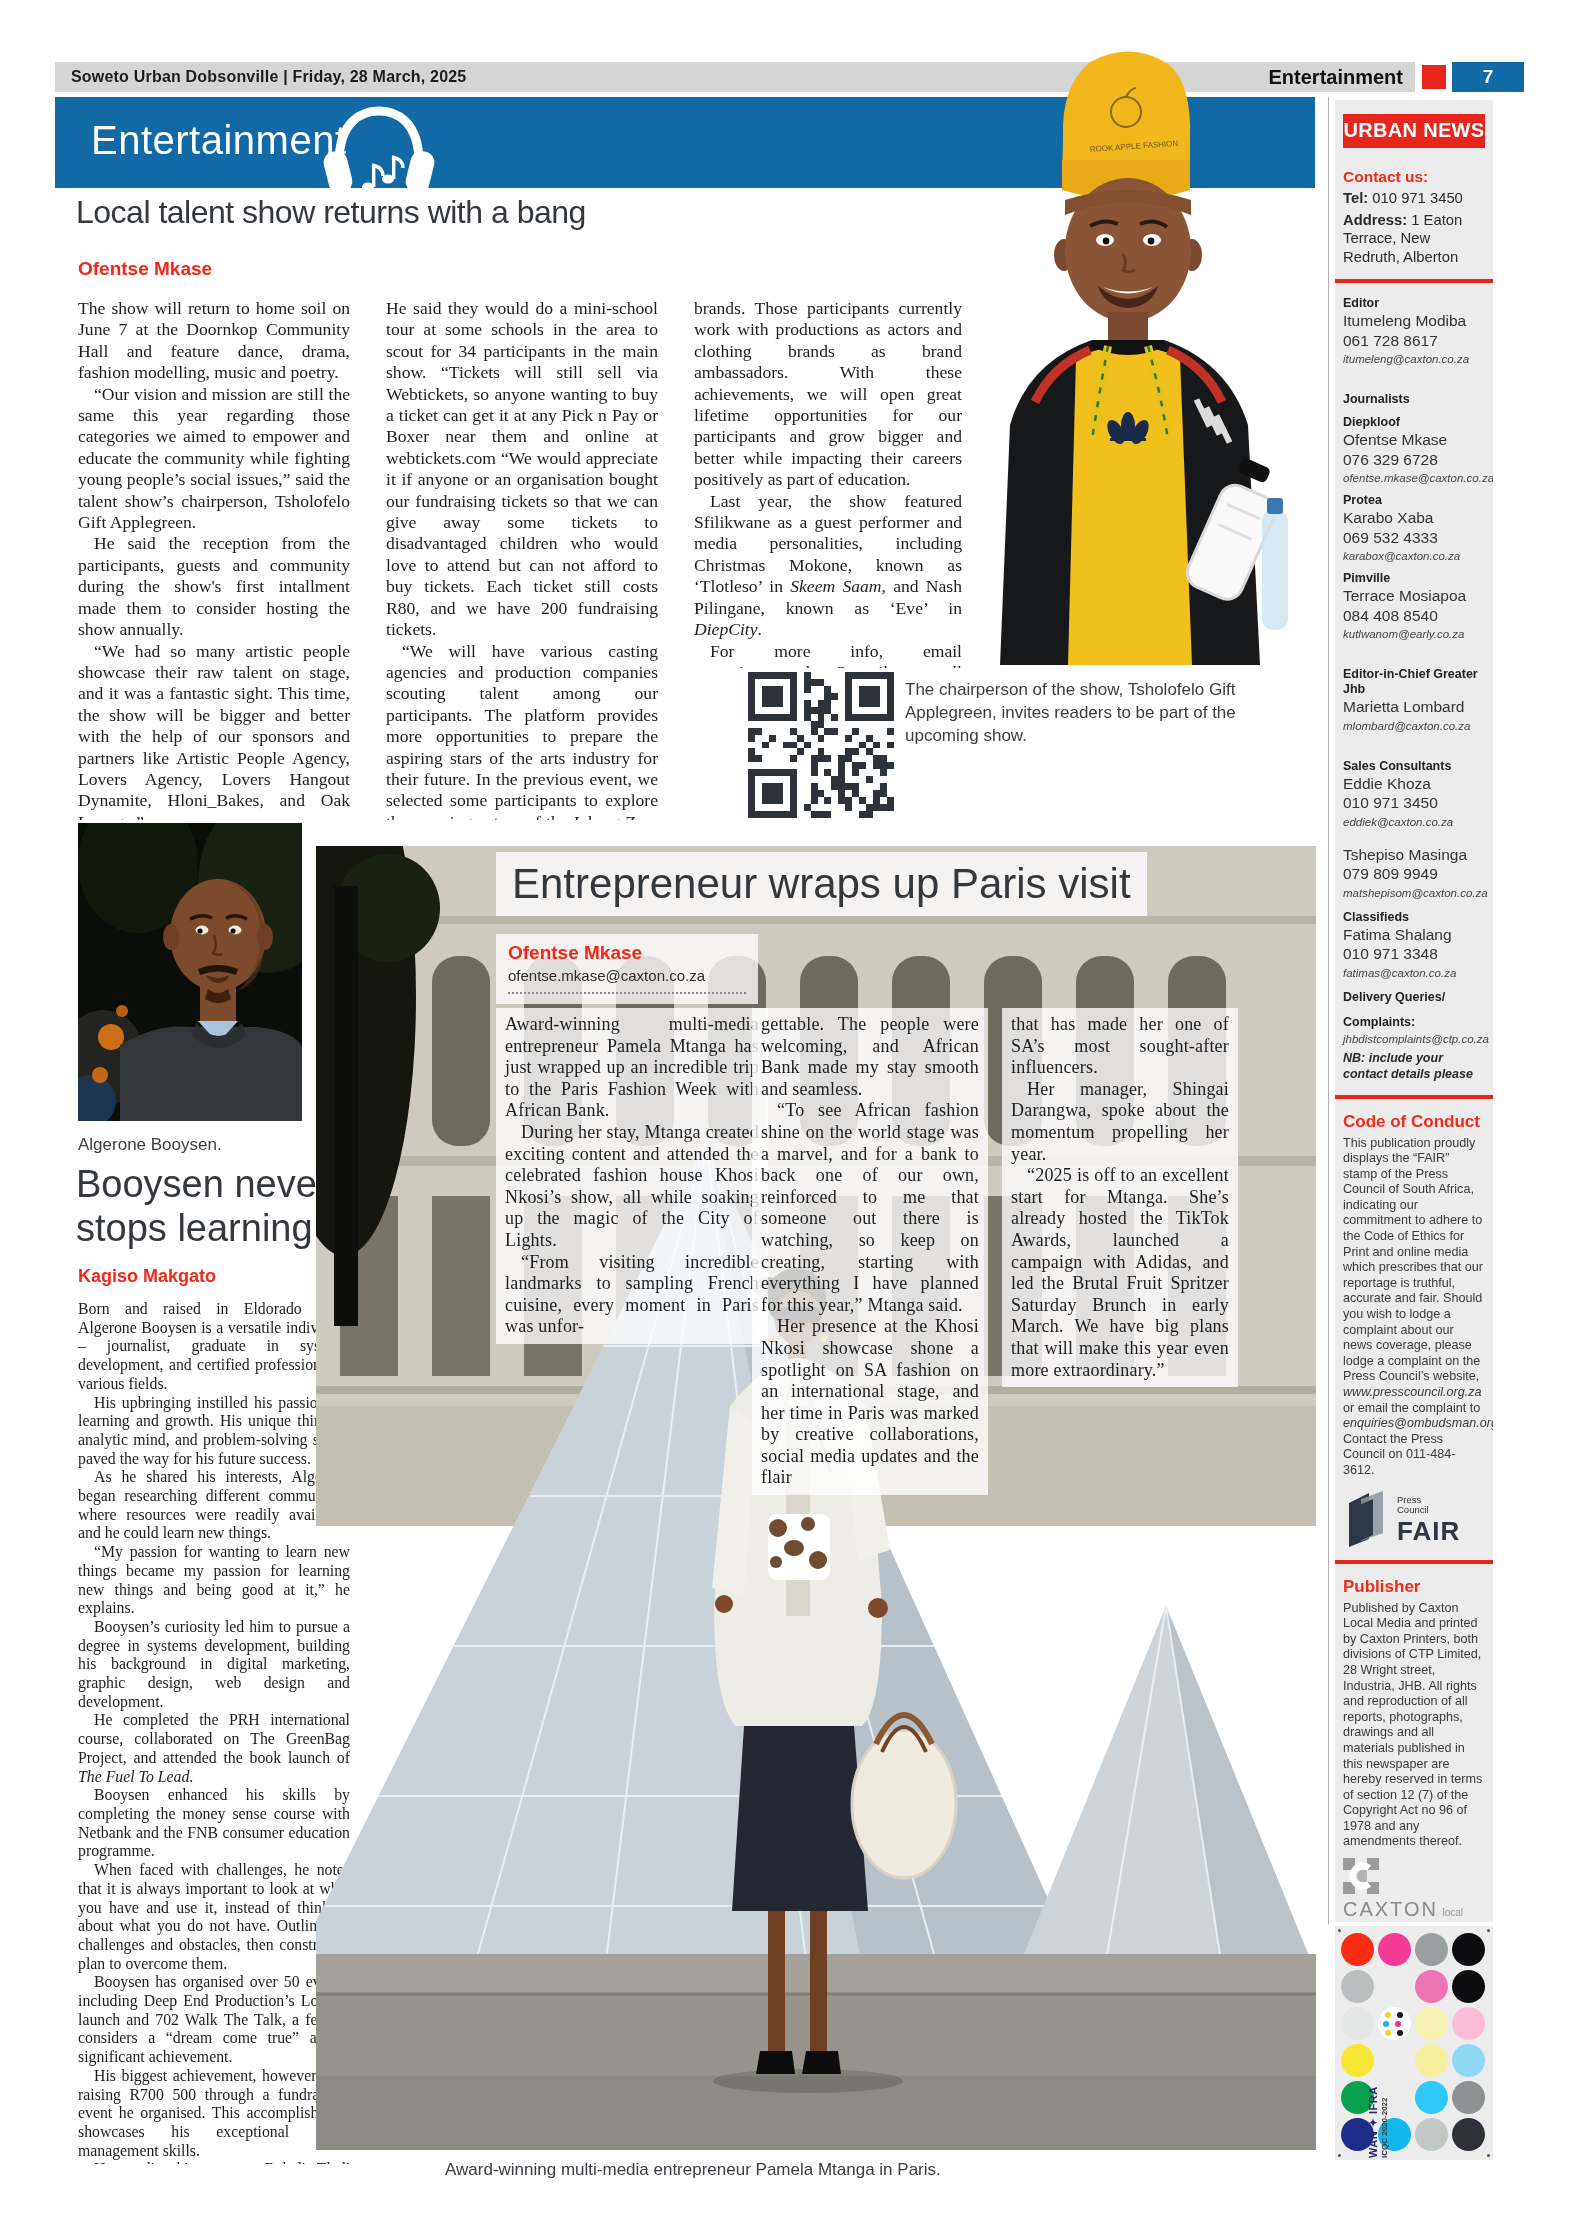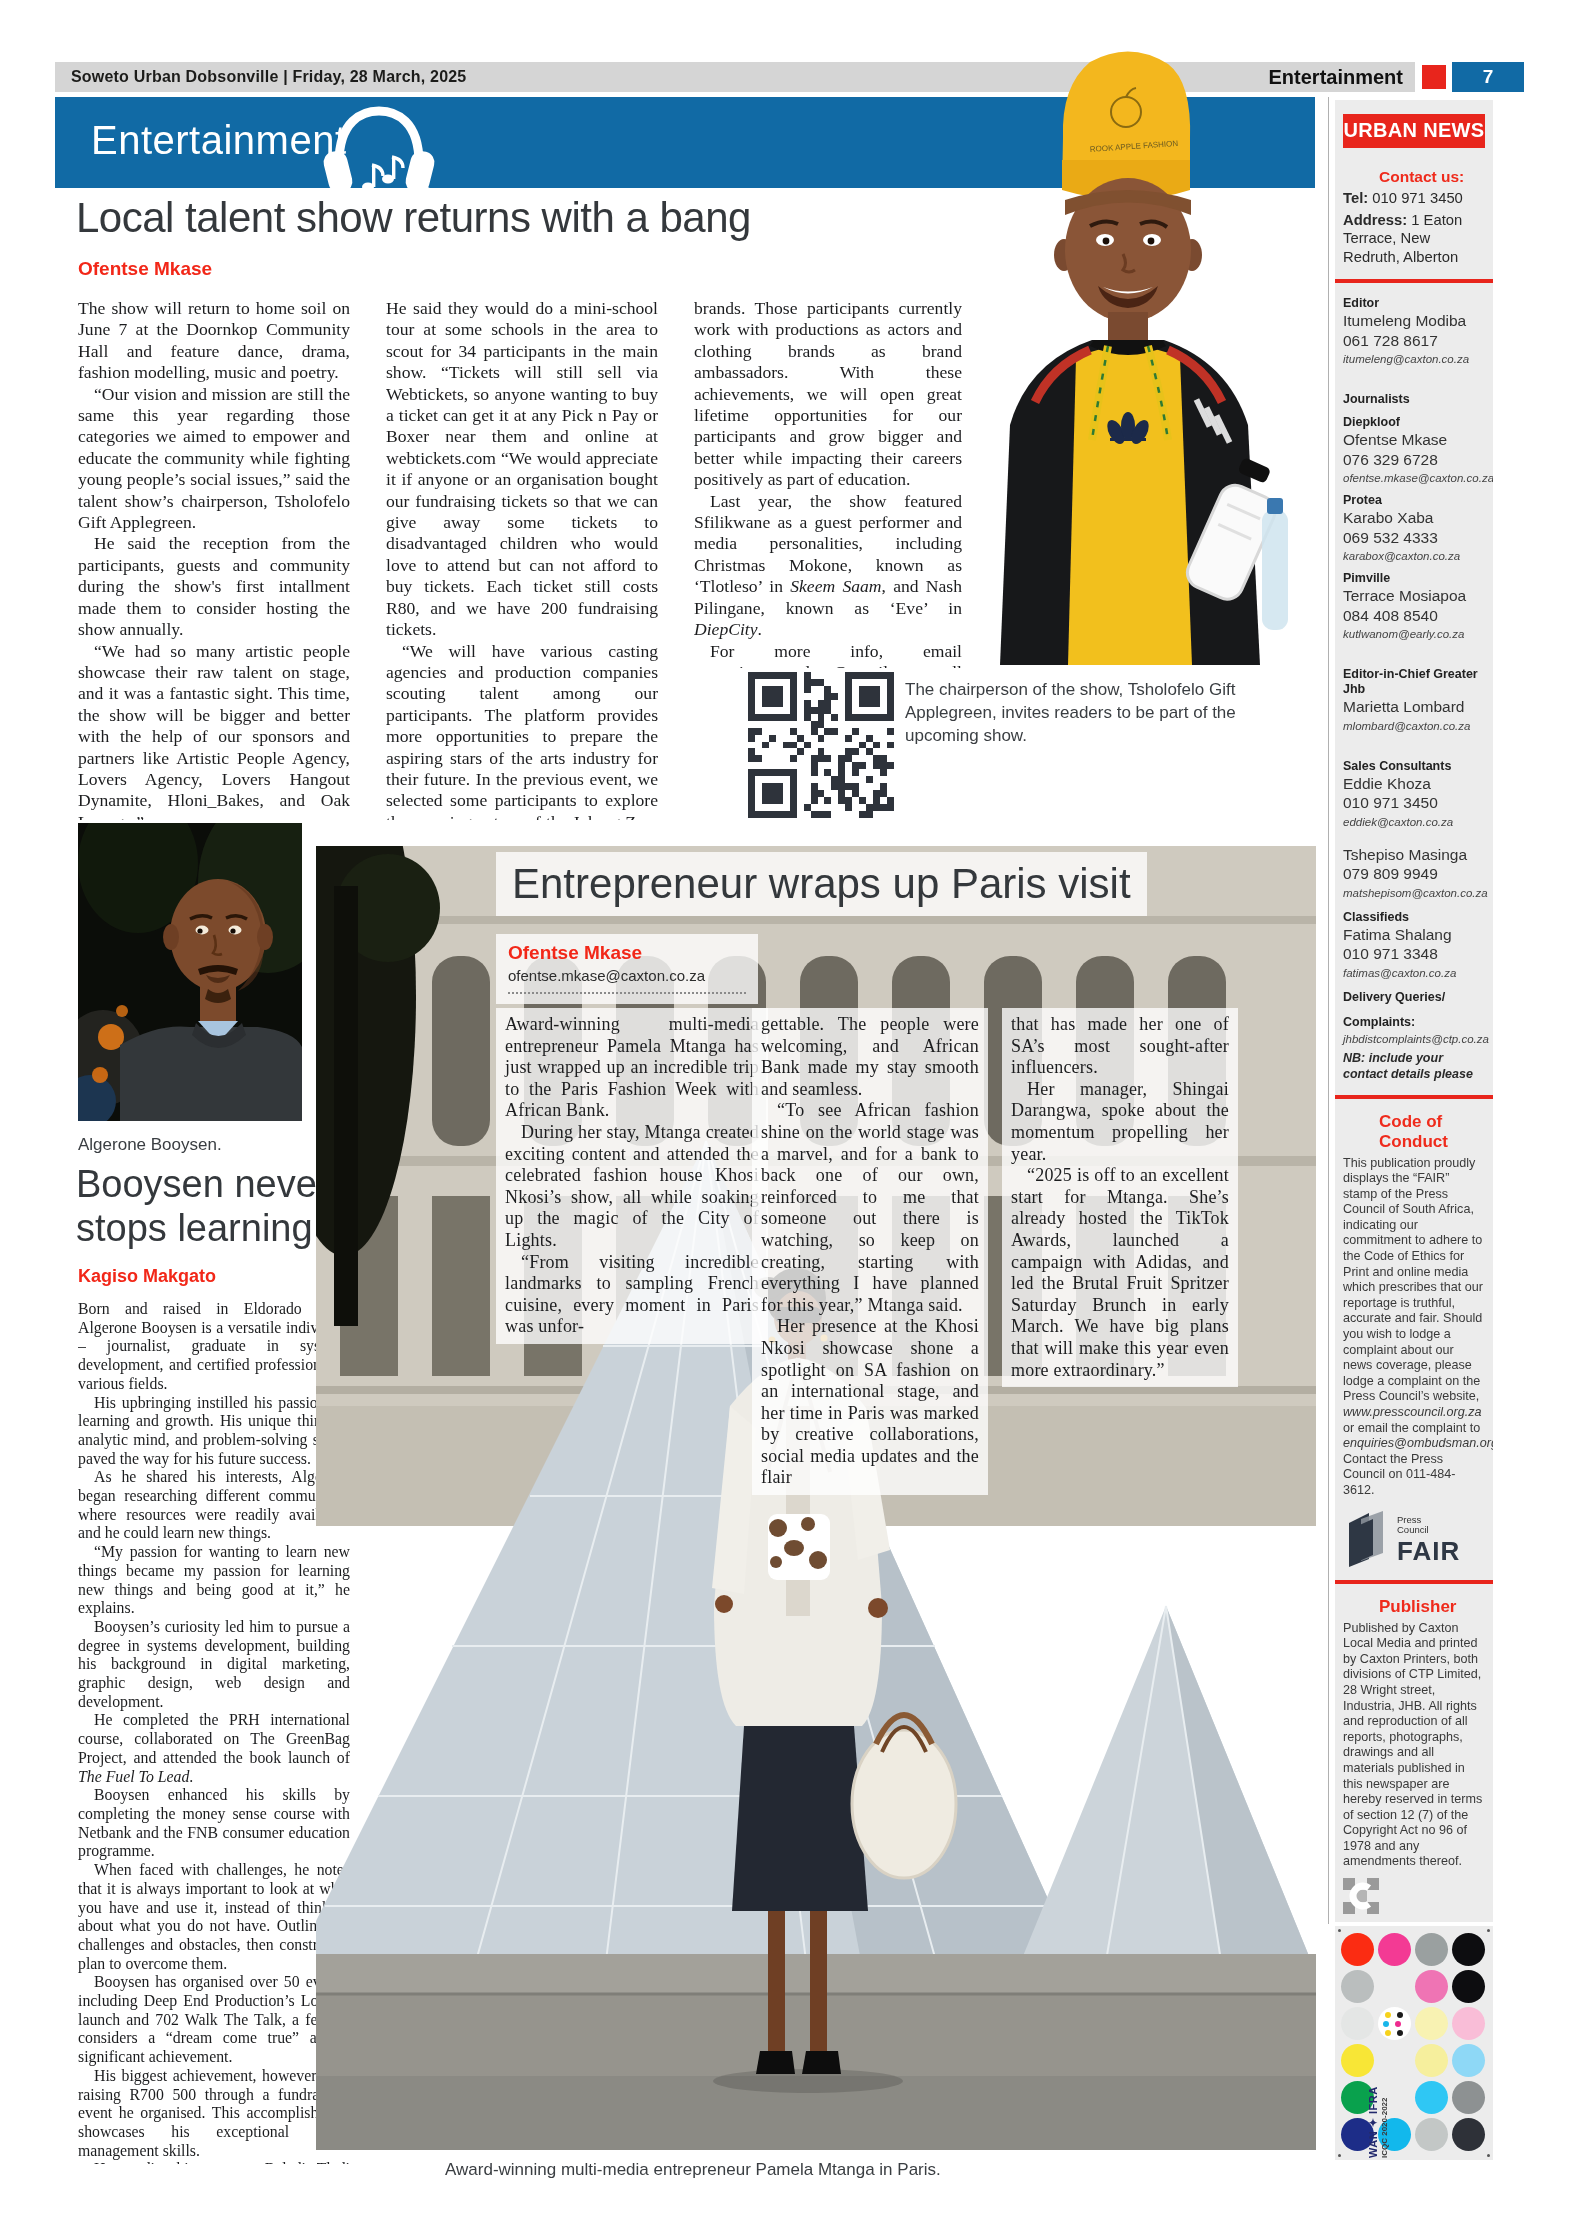--- a/index.html
+++ b/index.html
@@ -24,21 +24,21 @@
   .cols{font-family:"Liberation Serif",serif;font-size:17.6px;line-height:21.4px;
         color:#1c1d1f;text-align:justify;}
   .cols p{margin:0;text-indent:16px;}
   .cols p:first-child{text-indent:0;}
   .cols p.noind{text-indent:0;}
   .headline{color:#34383c;font-weight:normal;}
   .byline{font-size:19px;font-weight:bold;color:#f22718;}
   .caption{font-size:17px;line-height:23px;color:#3a3e42;}
 
   
-  .talent-headline{left:76px;top:194px;width:900px;font-size:42px;letter-spacing:-.5px;}
+  .talent-headline{left:76px;top:194px;width:900px;font-size:32px;letter-spacing:-.5px;}
   .talent-byline{left:78px;top:258px;}
   .t-c1{left:78px;top:298px;width:272px;height:522px;overflow:hidden;}
   .t-c2{left:386px;top:298px;width:272px;height:522px;overflow:hidden;}
   .t-c3{left:694px;top:298px;width:268px;height:370px;overflow:hidden;}
   .qr{left:748px;top:672px;width:146px;height:146px;display:grid;
       grid-template-rows:repeat(21,1fr);grid-template-columns:repeat(21,1fr);background:#fff;}
   .qr i{background:#2e333b;display:block;}
   .talent-caption{left:905px;top:678px;width:400px;}
   .person-photo{left:940px;top:40px;width:375px;height:625px;}
 
@@ -63,21 +63,21 @@
   .p-c2{left:752px;top:1008px;width:236px;}
   .p-c3{left:1002px;top:1008px;width:236px;}
   .p-caption{left:445px;top:2158px;width:800px;}
 
   
   .vrule{left:1328px;top:97px;width:1px;height:1827px;background:#b0b0b0;}
   .sidebar{left:1335px;top:100px;width:158px;height:1822px;background:#ececec;
            padding:8px 8px 0;overflow:hidden;color:#2a2a2a;}
   .urban-news{background:#e8251c;color:#fff;font-weight:bold;font-size:20px;
               text-align:center;padding:5px 0 6px;letter-spacing:.3px;margin-top:6px;}
-  .h-red{color:#ef2b1c;font-weight:bold;font-size:15.5px;margin-top:20px;margin-left:36px;}
+  .h-red{color:#ef2b1c;font-weight:bold;font-size:15.5px;margin-top:20px;}
   .h-red.big{font-size:17px;margin-top:6px;}
   .c-line{font-size:14.8px;line-height:18.5px;margin-top:3px;}
   .rule{height:4px;background:#e8251c;margin:13px -8px;}
   .directory .lbl{font-size:12.5px;font-weight:bold;margin-top:10px;color:#222;line-height:15px;}
   .directory .sub{font-size:12.5px;font-weight:bold;margin-top:8px;color:#222;line-height:15px;}
   .directory .name{font-size:15.5px;color:#333;line-height:19.5px;}
   .directory .email{font-size:11.5px;font-style:italic;color:#444;line-height:14px;margin:2px 0 4px;}
   .directory .nb{font-size:12.5px;font-weight:bold;font-style:italic;line-height:16px;margin-top:2px;}
   .directory .gap{height:12px;}
   .side-body{font-size:12.6px;line-height:15.6px;color:#3a3a3a;margin-top:4px;}

